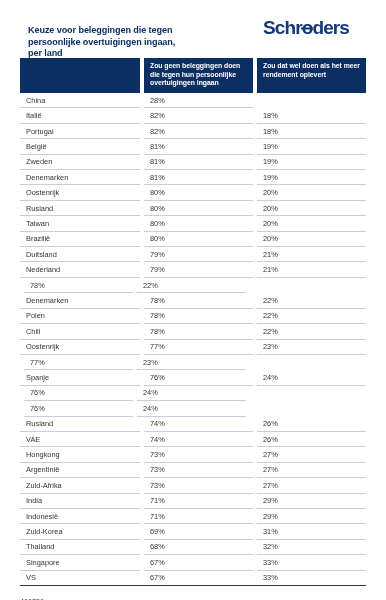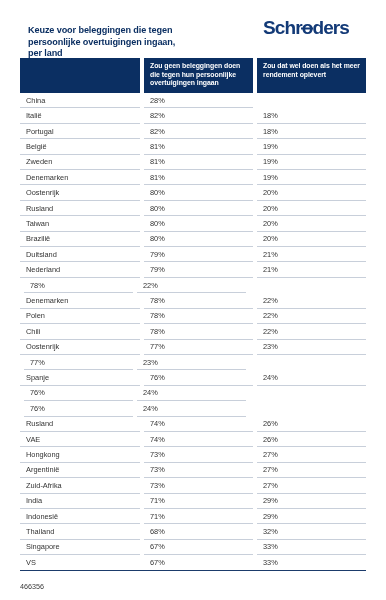--- a/index.html
+++ b/index.html
@@ -630,20 +630,37 @@
           </div>
           <div class="cell c-gap">
             <div class="cell-box"></div>
           </div>
           <div class="cell c-return">
             <div class="cell-box">29%</div>
           </div>
         </div>
         <div class="row">
           <div class="cell c-country">
+            <div class="cell-box">Zuid-Korea</div>
+          </div>
+          <div class="cell c-gap">
+            <div class="cell-box"></div>
+          </div>
+          <div class="cell c-against">
+            <div class="cell-box">69%</div>
+          </div>
+          <div class="cell c-gap">
+            <div class="cell-box"></div>
+          </div>
+          <div class="cell c-return">
+            <div class="cell-box">31%</div>
+          </div>
+        </div>
+        <div class="row">
+          <div class="cell c-country">
             <div class="cell-box">Thailand</div>
           </div>
           <div class="cell c-gap">
             <div class="cell-box"></div>
           </div>
           <div class="cell c-against">
             <div class="cell-box">68%</div>
           </div>
           <div class="cell c-gap">
             <div class="cell-box"></div>

